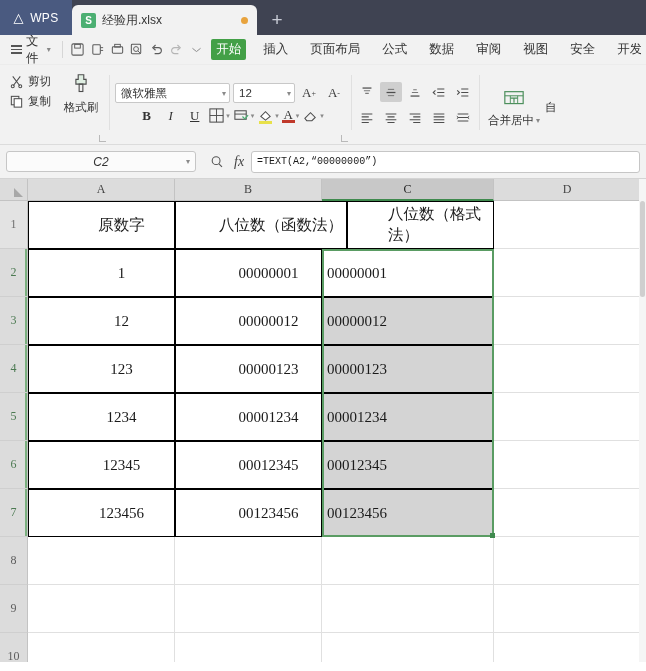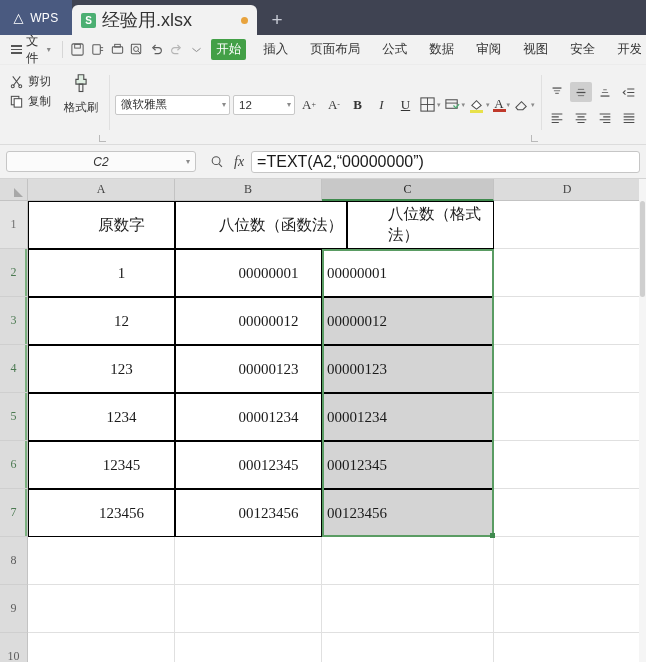--- a/index.html
+++ b/index.html
@@ -25,21 +25,21 @@
     height: 30px; min-width: 185px; background: #f2f2f2;
     border-top-left-radius: 6px; border-top-right-radius: 6px;
     display: flex; align-items: center; padding: 0 9px; gap: 6px;
     position: relative;
   }
   .tab-ficon {
     width: 15px; height: 15px; background: #4caf72; border-radius: 2px;
     color: #fff; font-size: 10px; font-weight: bold;
     display: flex; align-items: center; justify-content: center;
   }
-  .tab-name { font-size: 18px; color: #333; white-space: nowrap; }
+  .tab-name { font-size: 12px; color: #333; white-space: nowrap; }
   .tab-dot {
     width: 7px; height: 7px; border-radius: 50%; background: #e8a33d;
     margin-left: auto;
   }
   .newtab {
     width: 40px; height: 30px; color: #c8ccd6; font-size: 19px;
     display: flex; align-items: center; justify-content: center;
   }
 
   
@@ -77,21 +77,21 @@
 
   
   .clip { display: flex; align-items: flex-start; gap: 3px; padding-left: 6px; }
   .big-btn { width: 48px; display: flex; flex-direction: column; align-items: center; gap: 2px; padding-top: 5px; }
   .big-btn .lbl { font-size: 11.5px; color: #333; }
   .clip-col { display: flex; flex-direction: column; gap: 3px; padding-top: 6px; }
   .sm-btn { display: flex; align-items: center; gap: 4px; padding: 1px 3px; }
   .sm-btn .lbl { font-size: 11.5px; color: #333; white-space: nowrap; }
 
   
-  .fontgrp { flex-direction: row; display: flex; justify-content: flex-start; gap: 2px; padding: 0 6px; }
+  .fontgrp { flex-direction: column; display: flex; justify-content: center; gap: 2px; padding: 0 6px; }
   .frow { display: flex; align-items: center; gap: 3px; }
   .fsel {
     height: 20px; background: #fff; border: 1px solid #c8c8c8; border-radius: 2px;
     display: flex; align-items: center; padding: 0 3px 0 5px; font-size: 11.5px; color: #333;
   }
   .fsel .nm { flex: 1; white-space: nowrap; }
   .fsel .ar { font-size: 8px; color: #8a8a8a; padding-left: 4px; }
   .fname { width: 115px; }
   .fsize { width: 62px; }
   .abtn { width: 22px; height: 20px; display: flex; align-items: center; justify-content: center;
@@ -125,21 +125,21 @@
     display: flex; align-items: center; justify-content: center; position: relative;
     font-size: 12px; color: #333; font-style: italic;
   }
   .namebox .ar { position: absolute; right: 5px; font-size: 8px; color: #8a8a8a; }
   .fx-icons { display: flex; align-items: center; gap: 9px; padding-left: 6px; }
   .fxi { color: #555; display: flex; align-items: center; }
   .fx-lbl { font-family: "Liberation Serif", serif; font-style: italic; font-size: 14px; color: #444; }
   .formula-input {
     flex: 1; height: 22px; background: #fff; border: 1px solid #c6c6c6; border-radius: 3px;
     display: flex; align-items: center; padding: 0 5px;
-    font-family: Liberation Sans, sans-serif; font-size: 16px; color: #1a1a1a;
+    font-family: Liberation Mono, monospace; font-size: 10px; color: #1a1a1a;
   }
 
   
   .sheet { position: relative; width: 646px; height: 483px; background: #fff; overflow: hidden; }
   .colhdr { display: flex; height: 22px; background: #dcdcdc; }
   .corner { width: 28px; height: 22px; background: #dcdcdc; border-right: 1px solid #c3c3c3;
             border-bottom: 1px solid #c3c3c3; position: relative; }
   .corner::after {
     content: ""; position: absolute; right: 4px; bottom: 3px;
     border-style: solid; border-width: 9px 0 0 9px; border-color: transparent transparent transparent #a8a8a8;

